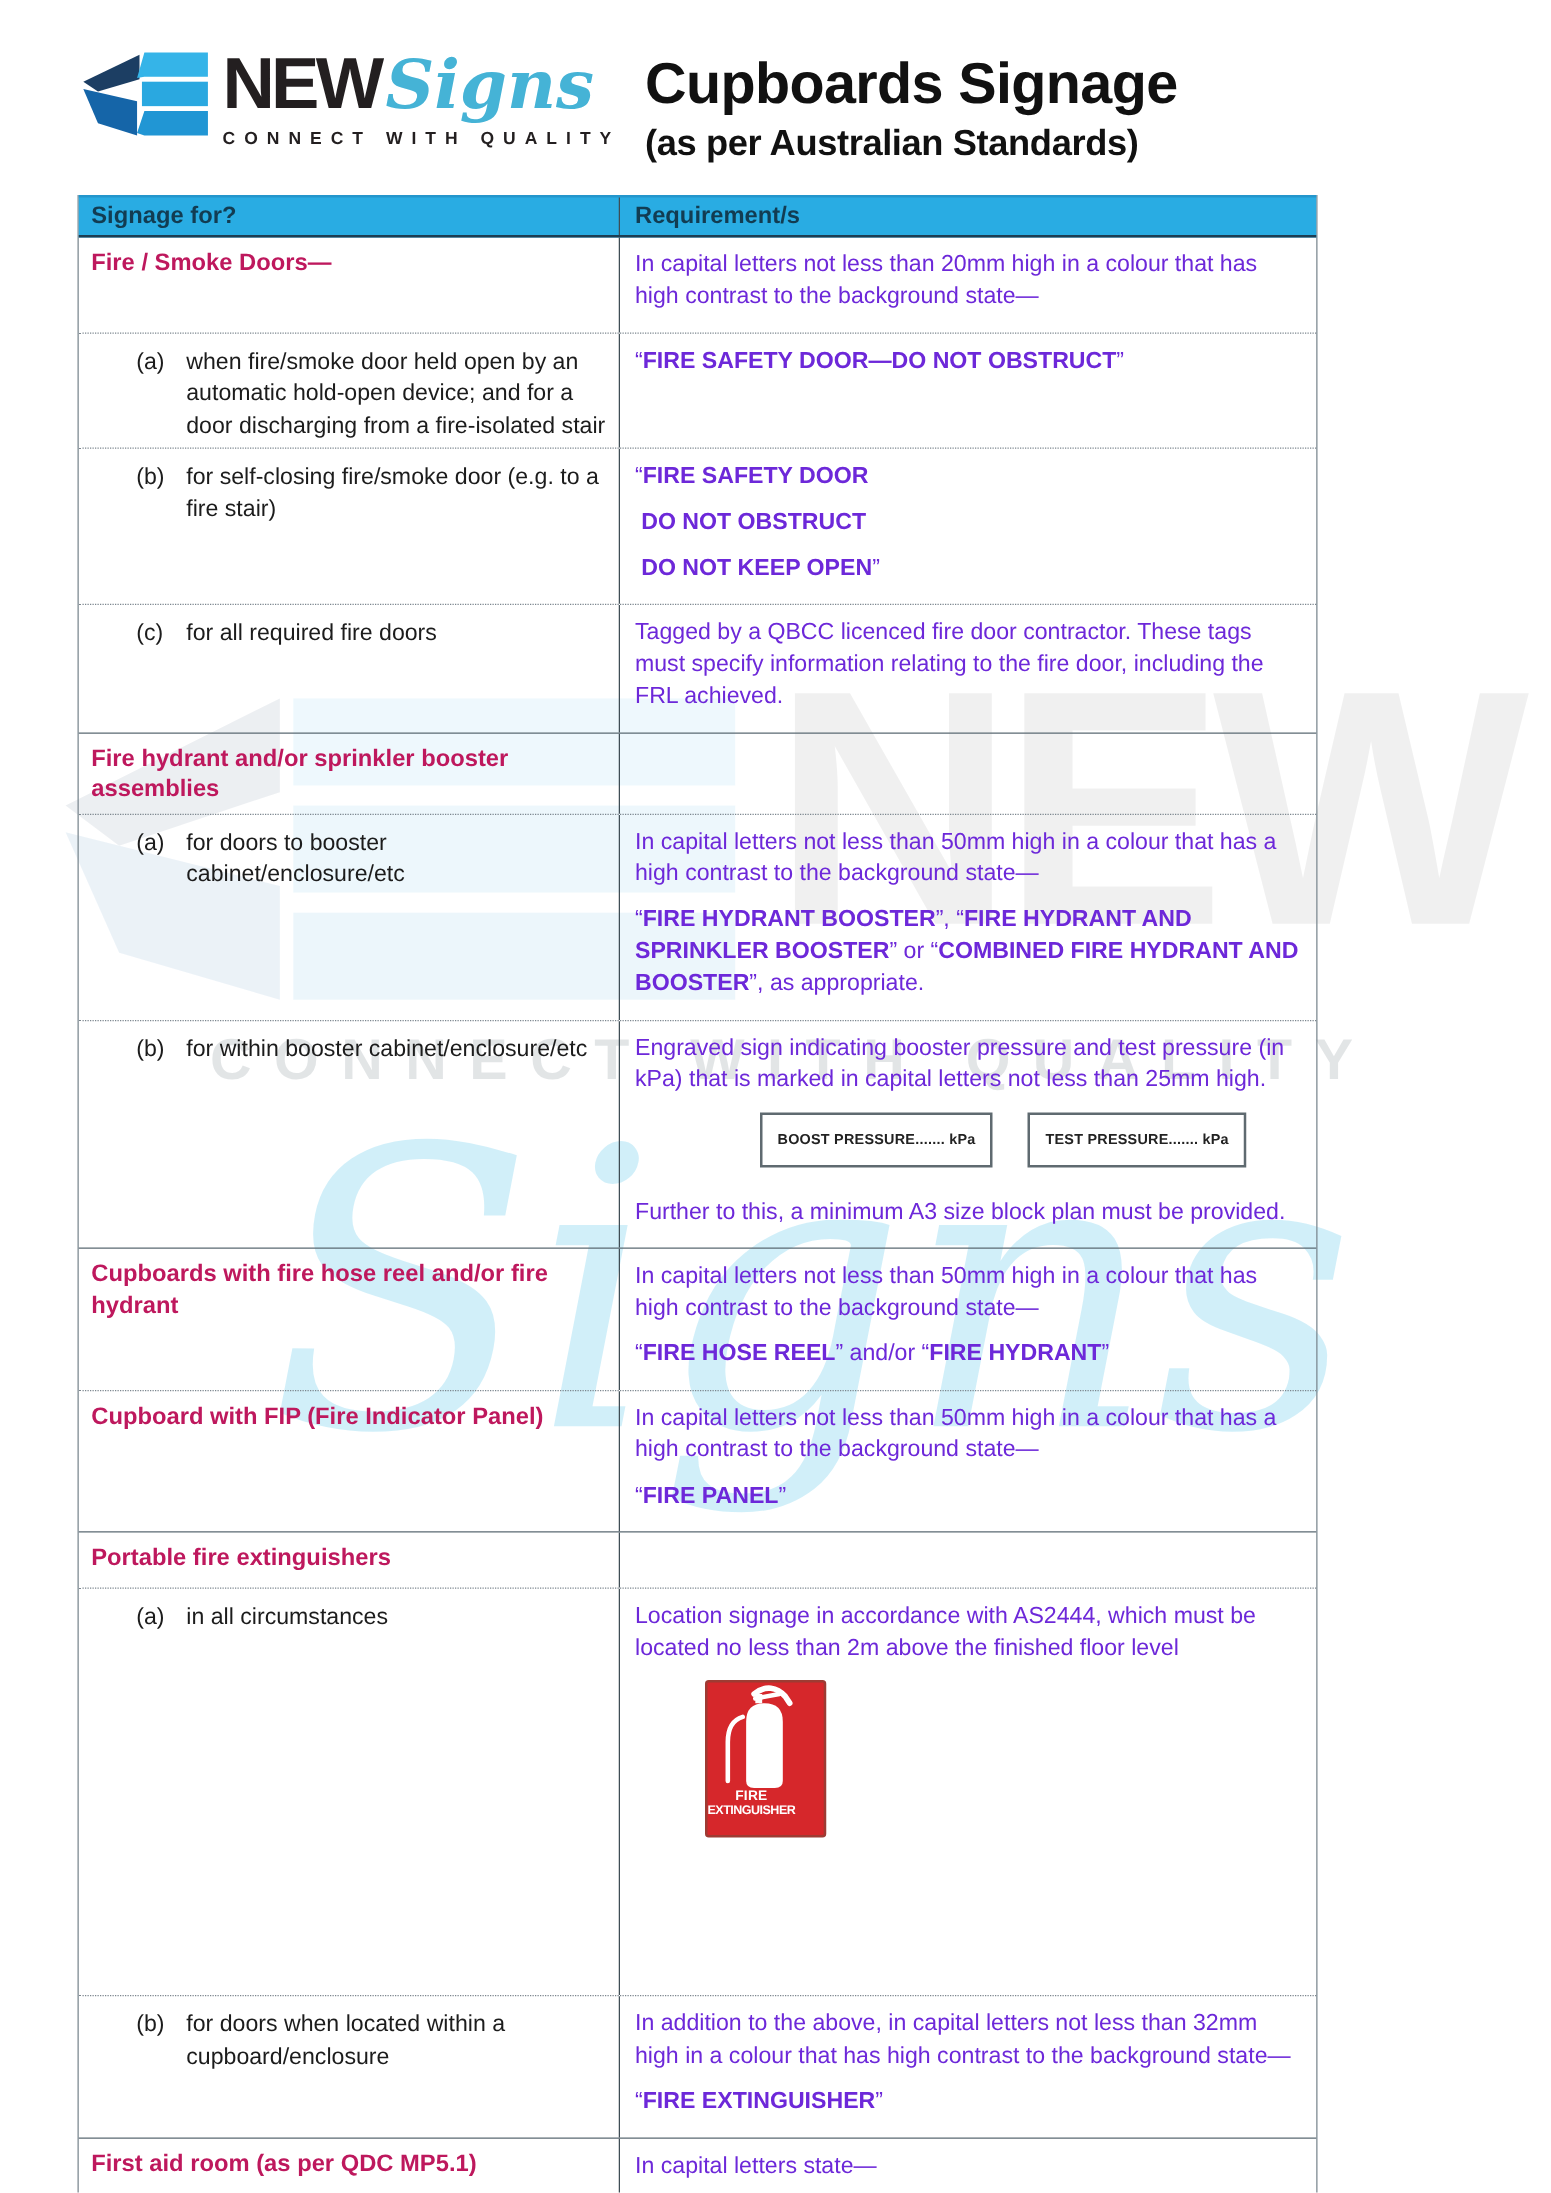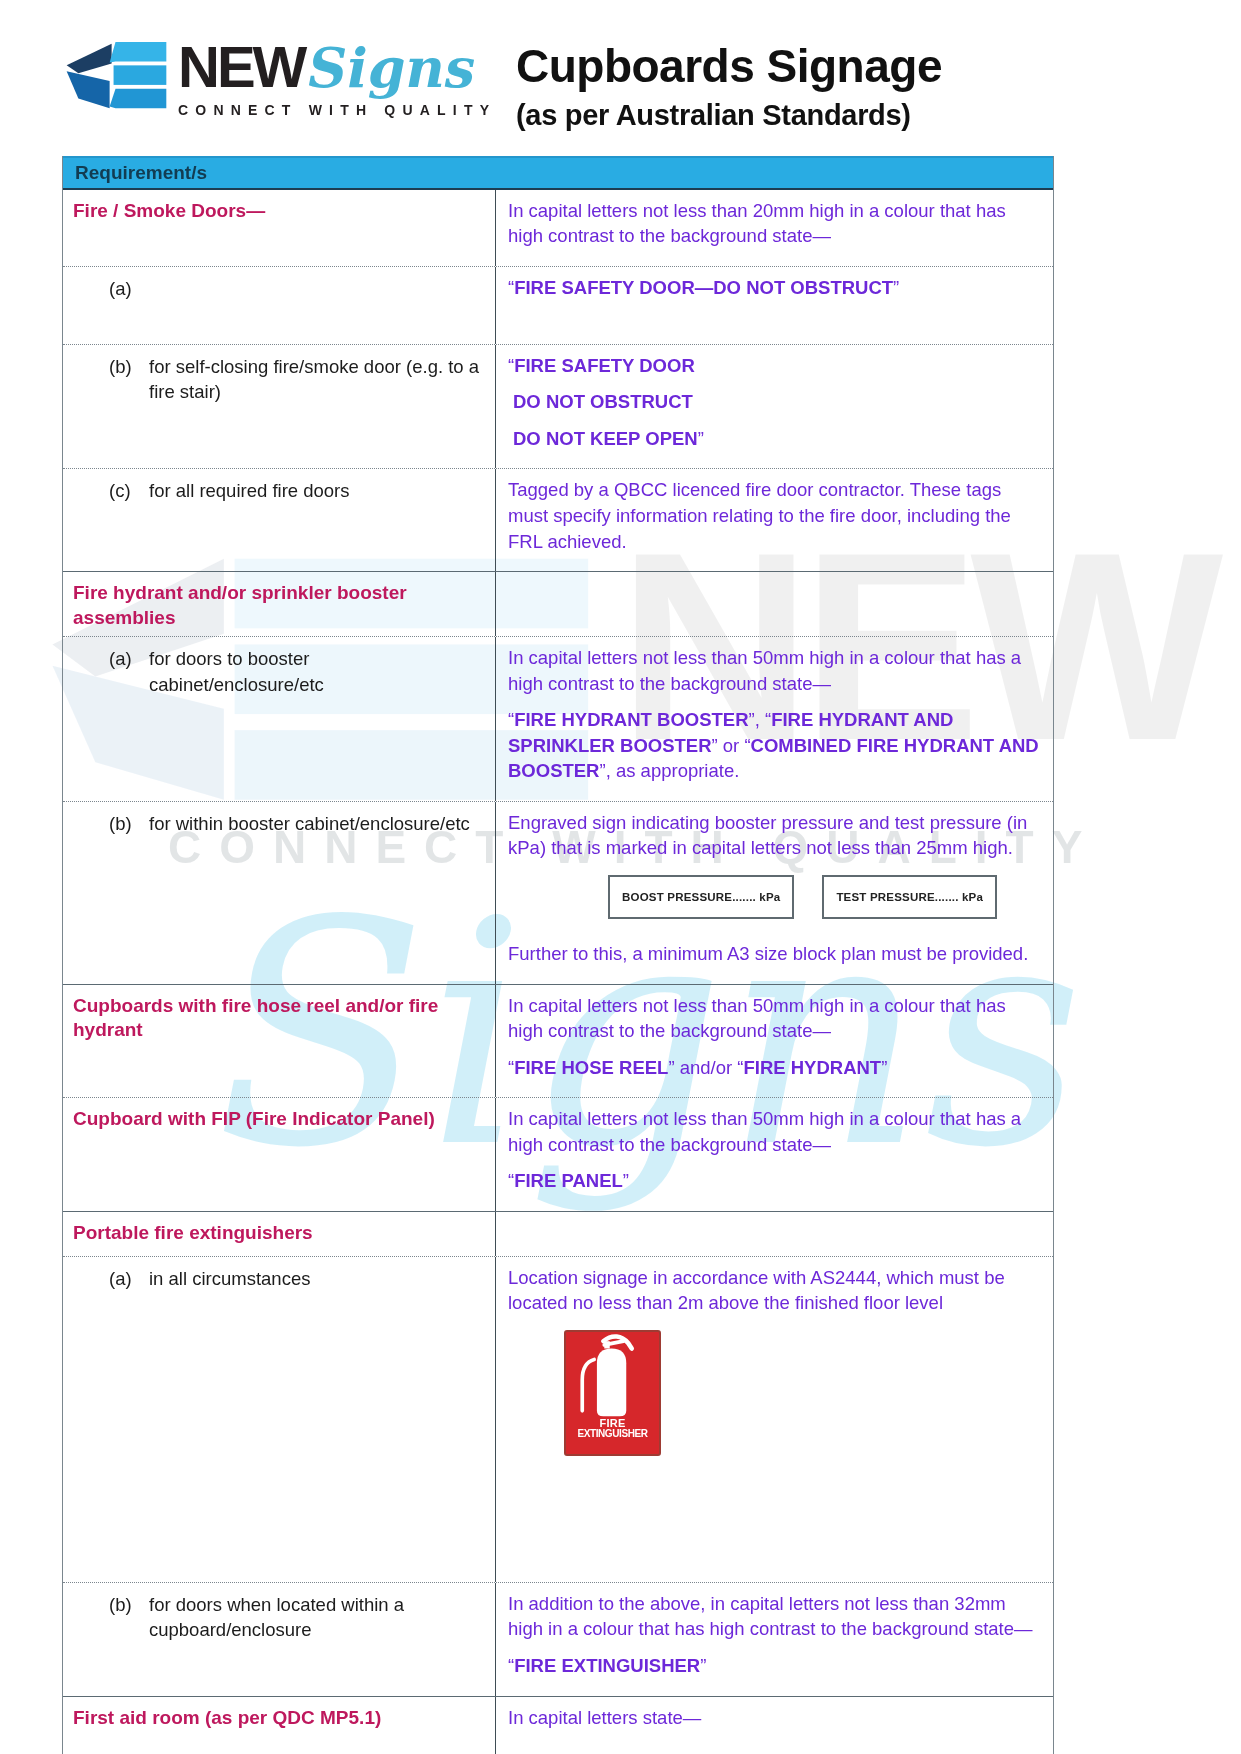--- a/index.html
+++ b/index.html
@@ -42,21 +42,21 @@
   .cr p{margin:0 0 11px 0;font-size:18.5px;line-height:1.38;color:#6d28d9;}
   .bq{font-size:19.5px;}
   .b{font-weight:700;text-align:right;}
   .ind{padding-left:5px;}
   
   .pboxes{display:flex;gap:28px;margin:14px 0 22px 100px;}
   .pbox{border:2px solid #5f6a70;min-width:158px;height:44px;display:flex;align-items:center;justify-content:center;
         font-size:11.5px;font-weight:700;letter-spacing:.2px;color:#222;padding:0 12px;box-sizing:border-box;}
   
   .ext-sign{width:97px;height:126px;background:#d6272b;border:2px solid #9e3b33;border-radius:3px;
-            margin:14px 0 10px 56px;display:flex;flex-direction:column;align-items:center;box-sizing:border-box;}
+            margin:14px 0 10px 56px;display:flex;flex-direction:column;align-items:flex-start;box-sizing:border-box;}
   .ext-label{color:#fff;font-weight:700;text-align:center;line-height:1.05;margin-top:-2px;}
   .ext-l1{font-size:11px;letter-spacing:.2px;}
   .ext-l2{font-size:10px;letter-spacing:-.4px;}
 </style>
 </head>
 <body>
 
 <svg class="wm wm-icon" width="590" height="300" viewBox="0 0 105 56">
   <polygon points="2,18 34,2 34,16 10,24" fill="#1c3e63"></polygon>
   <rect x="36" y="2" width="66" height="13" fill="#35b4e8"></rect>
@@ -87,36 +87,38 @@
   </div>
   <div class="titles">
     <div class="doc-title">Cupboards Signage</div>
     <div class="doc-subtitle">(as per Australian Standards)</div>
   </div>
 </div>
 
 <div class="tbl">
 
   <div class="trow thead">
+    <div class="cl"><span class="th">Signage for?</span></div>
     <div class="cr" style="padding:4px 12px;"><span class="th" style="padding-left:0;">Requirement/s</span></div>
   </div>
 
   <div class="trow" style="min-height:63px;">
     <div class="cl">
         <div class="sec">Fire / Smoke Doors—</div>
       </div>
     <div class="cr">
         <p>In capital letters not less than 20mm high in a colour that has high contrast to the background state—</p>
       </div>
   </div>
 
   <div class="trow sep-dash" style="min-height:78px;">
     <div class="cl">
         <div class="sub">
       <span class="mk">(a)</span>
+      <span>when fire/smoke door held open by an automatic hold-open device; and for a door discharging from a fire-isolated stair</span>
     </div>
       </div>
     <div class="cr">
         <p class="bq"><span>“</span><span class="b">FIRE SAFETY DOOR—DO NOT OBSTRUCT</span><span>”</span></p>
       </div>
   </div>
 
   <div class="trow sep-dash" style="min-height:96px;">
     <div class="cl">
         <div class="sub">

